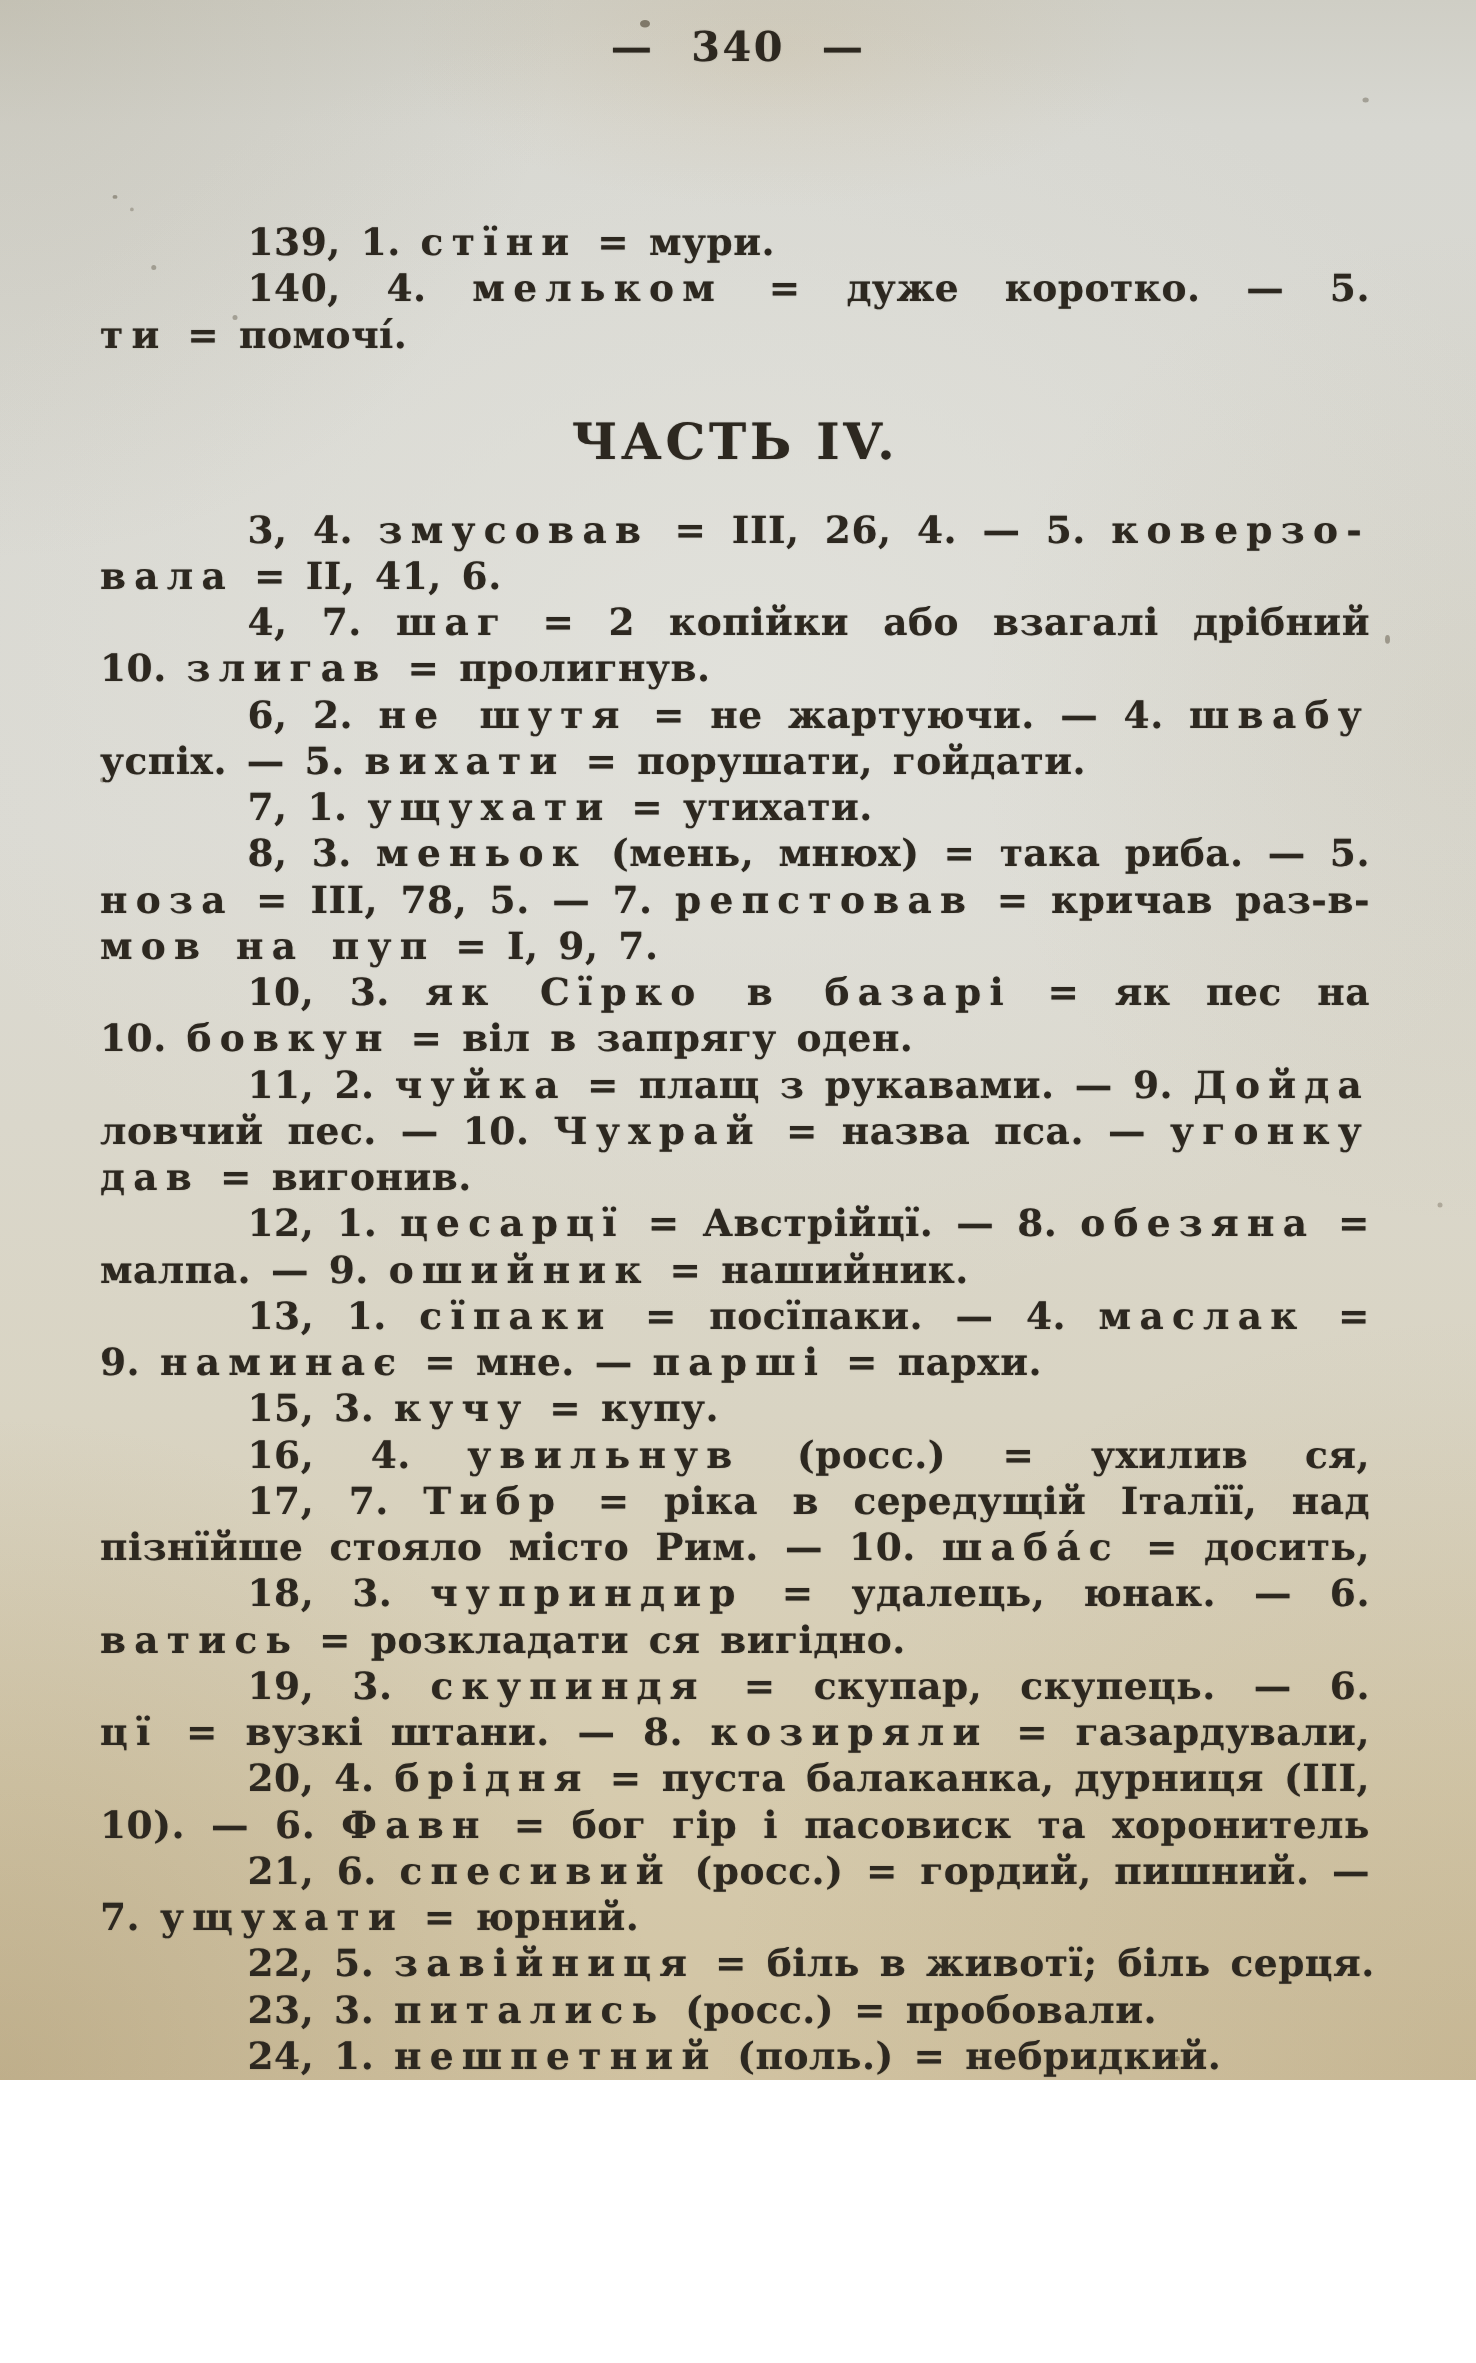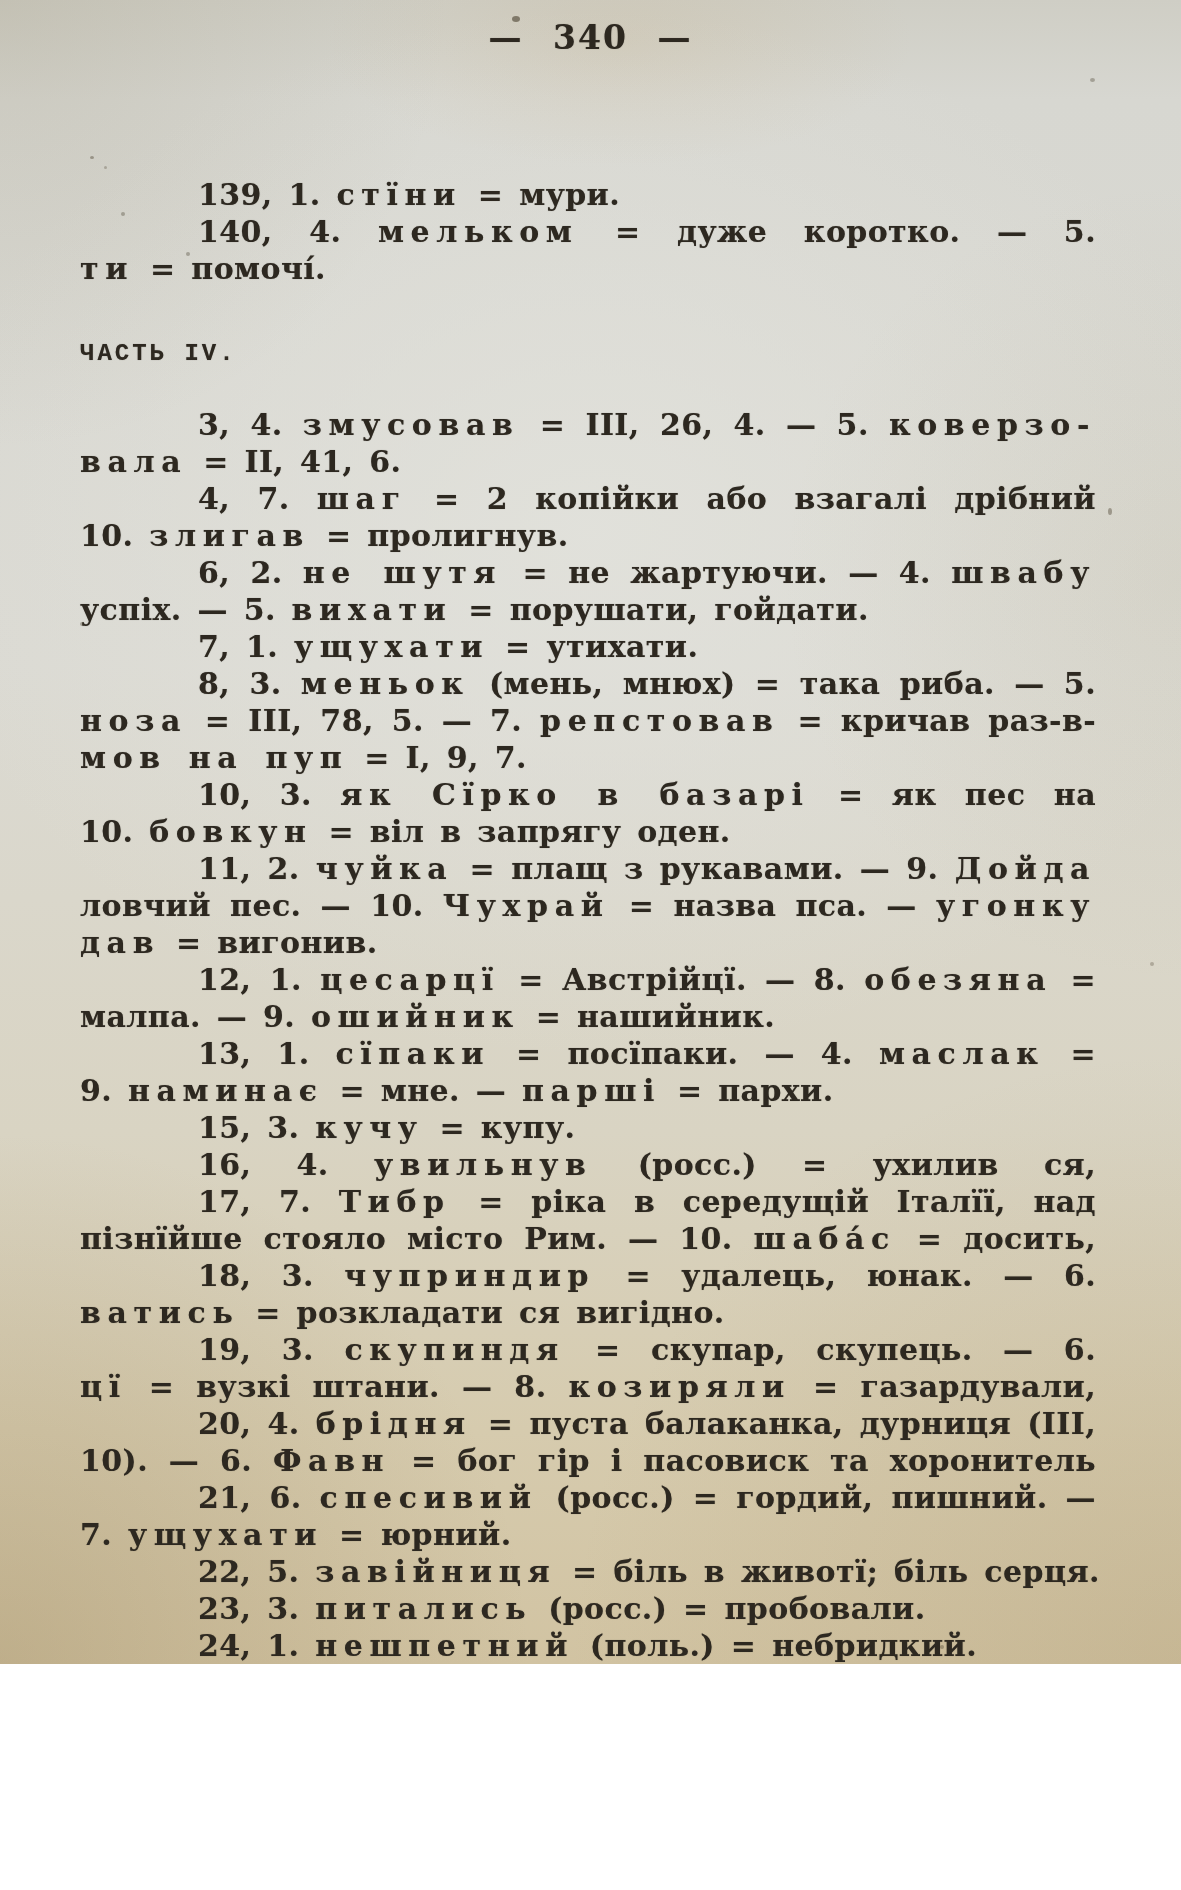--- a/index.html
+++ b/index.html
@@ -49,24 +49,24 @@
     text-align: justify;
     text-align-last: justify;
     overflow: hidden;
   }
   .line.indent { padding-left: 118px; }
   .line.indent.just { padding-left: 0; text-indent: 118px; }
   .headword { letter-spacing: 0.22em; }
   .heading {
     margin: 45px 0 30px 0;
     height: 44px; line-height: 44px;
-    font-size: 24px; font-weight: 700;
+    text-align: center;
+    font-size: 40px; font-weight: 700;
     letter-spacing: 3px;
     text-shadow: 0 0 1px rgba(45,40,32,0.45);
-    font-family: Liberation Mono, monospace;
   }
   .speck {
     position: absolute;
     width: 5px; height: 4px;
     border-radius: 50%;
     background: rgba(62,52,34,0.55);
   }
 </style>
 </head>
 <body>

